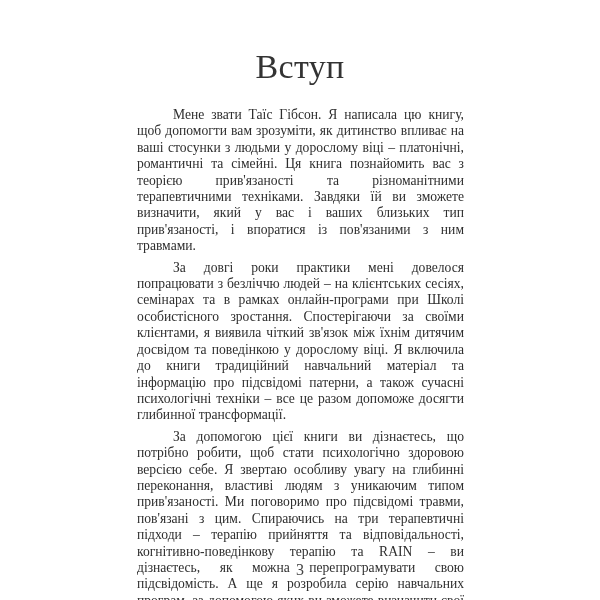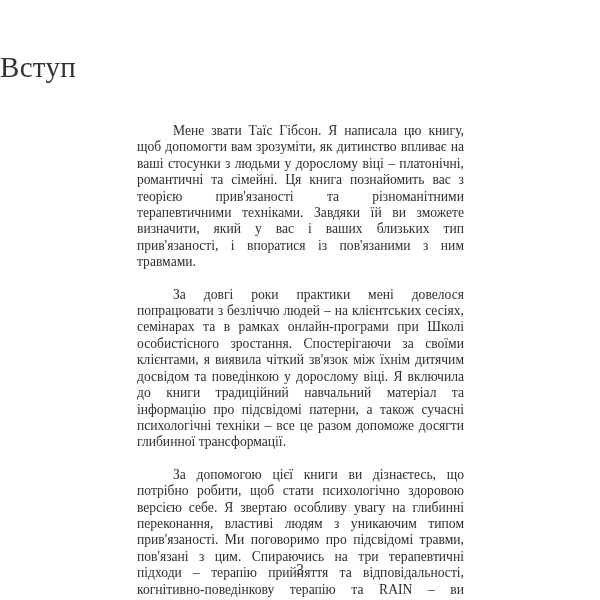--- a/index.html
+++ b/index.html
@@ -18,36 +18,37 @@
   .page {
     position: absolute;
     left: 0; top: 0;
     width: 600px; height: 600px;
     background: #ffffff;
   }
   .title {
     position: absolute;
     left: 0; right: 0;
     top: 52px;
-    font-size: 29px;
+    text-align: center;
+    font-size: 34px;
     line-height: 30px;
     color: #333333;
     letter-spacing: 0.3px;
   }
   .body-text {
     position: absolute;
     left: 137px;
     width: 327px;
     top: 107px;
     font-size: 13.6px;
     line-height: 16.4px;
     color: #2e2e2e;
   }
   .para {
-    margin: 16px 0 5px 0;
+    margin: 0 0 5px 0;
     text-align: justify;
     text-indent: 36px;
     hyphens: manual;
   }
   .page-number {
     position: absolute;
     left: 0; right: 0;
     top: 561px;
     text-align: center;
     font-size: 16px;

